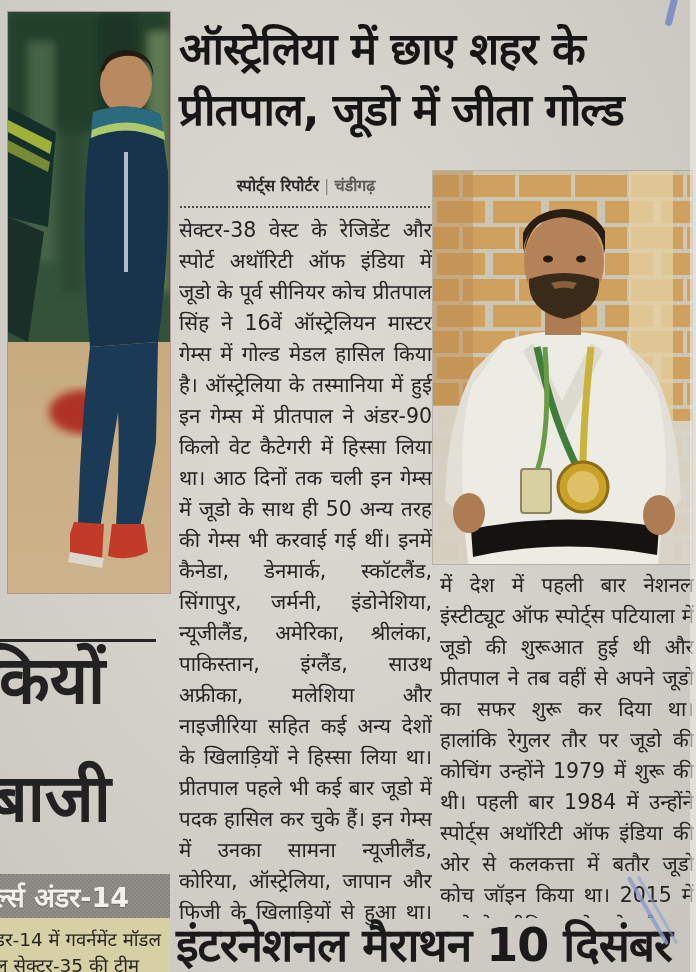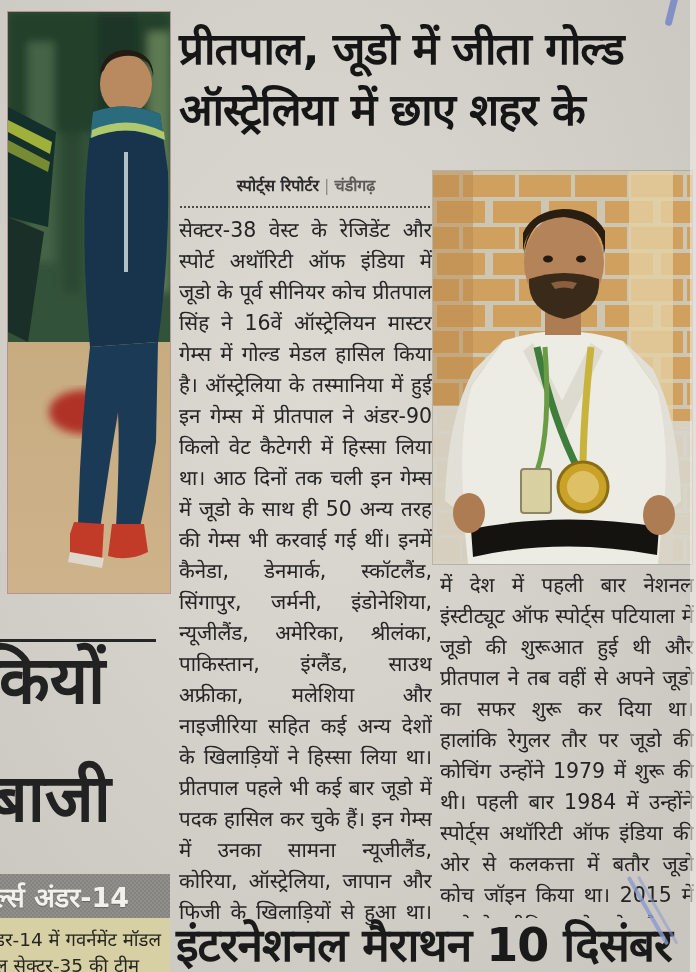--- a/index.html
+++ b/index.html
@@ -134,22 +134,22 @@
         <rect x="116" y="140" width="4" height="120" fill="#e8eef0" opacity=".75"></rect>
         <path d="M82,335 L150,330 L148,430 Q140,480 132,515 L108,515 Q112,440 110,400 Q100,460 92,518 L70,515 Q72,420 82,335 Z" fill="#1b3a55"></path>
         <path d="M66,510 L96,512 L94,548 Q80,552 62,546 L62,522 Z" fill="#c23a28"></path>
         <path d="M104,512 L136,512 L140,540 Q120,550 100,544 Z" fill="#c23a28"></path>
         <path d="M62,540 L96,546 L94,556 L60,550 Z" fill="#ded8cc"></path>
       </g>
     </svg>
   </div>
 
   <div class="abs headline">
+    <div>ऑस्ट्रेलिया में छाए शहर के</div>
     <div>प्रीतपाल, जूडो में जीता गोल्ड</div>
-    <div>ऑस्ट्रेलिया में छाए शहर के</div>
   </div>
 
   <div class="abs byline">
     <span>स्पोर्ट्स रिपोर्टर</span><span class="divider">|</span><span class="city">चंडीगढ़</span>
   </div>
   <div class="abs dotted-rule"></div>
 
   <div class="abs photo-main">
     <svg width="259" height="393" viewBox="0 0 259 393" xmlns="http://www.w3.org/2000/svg">
       <defs>

